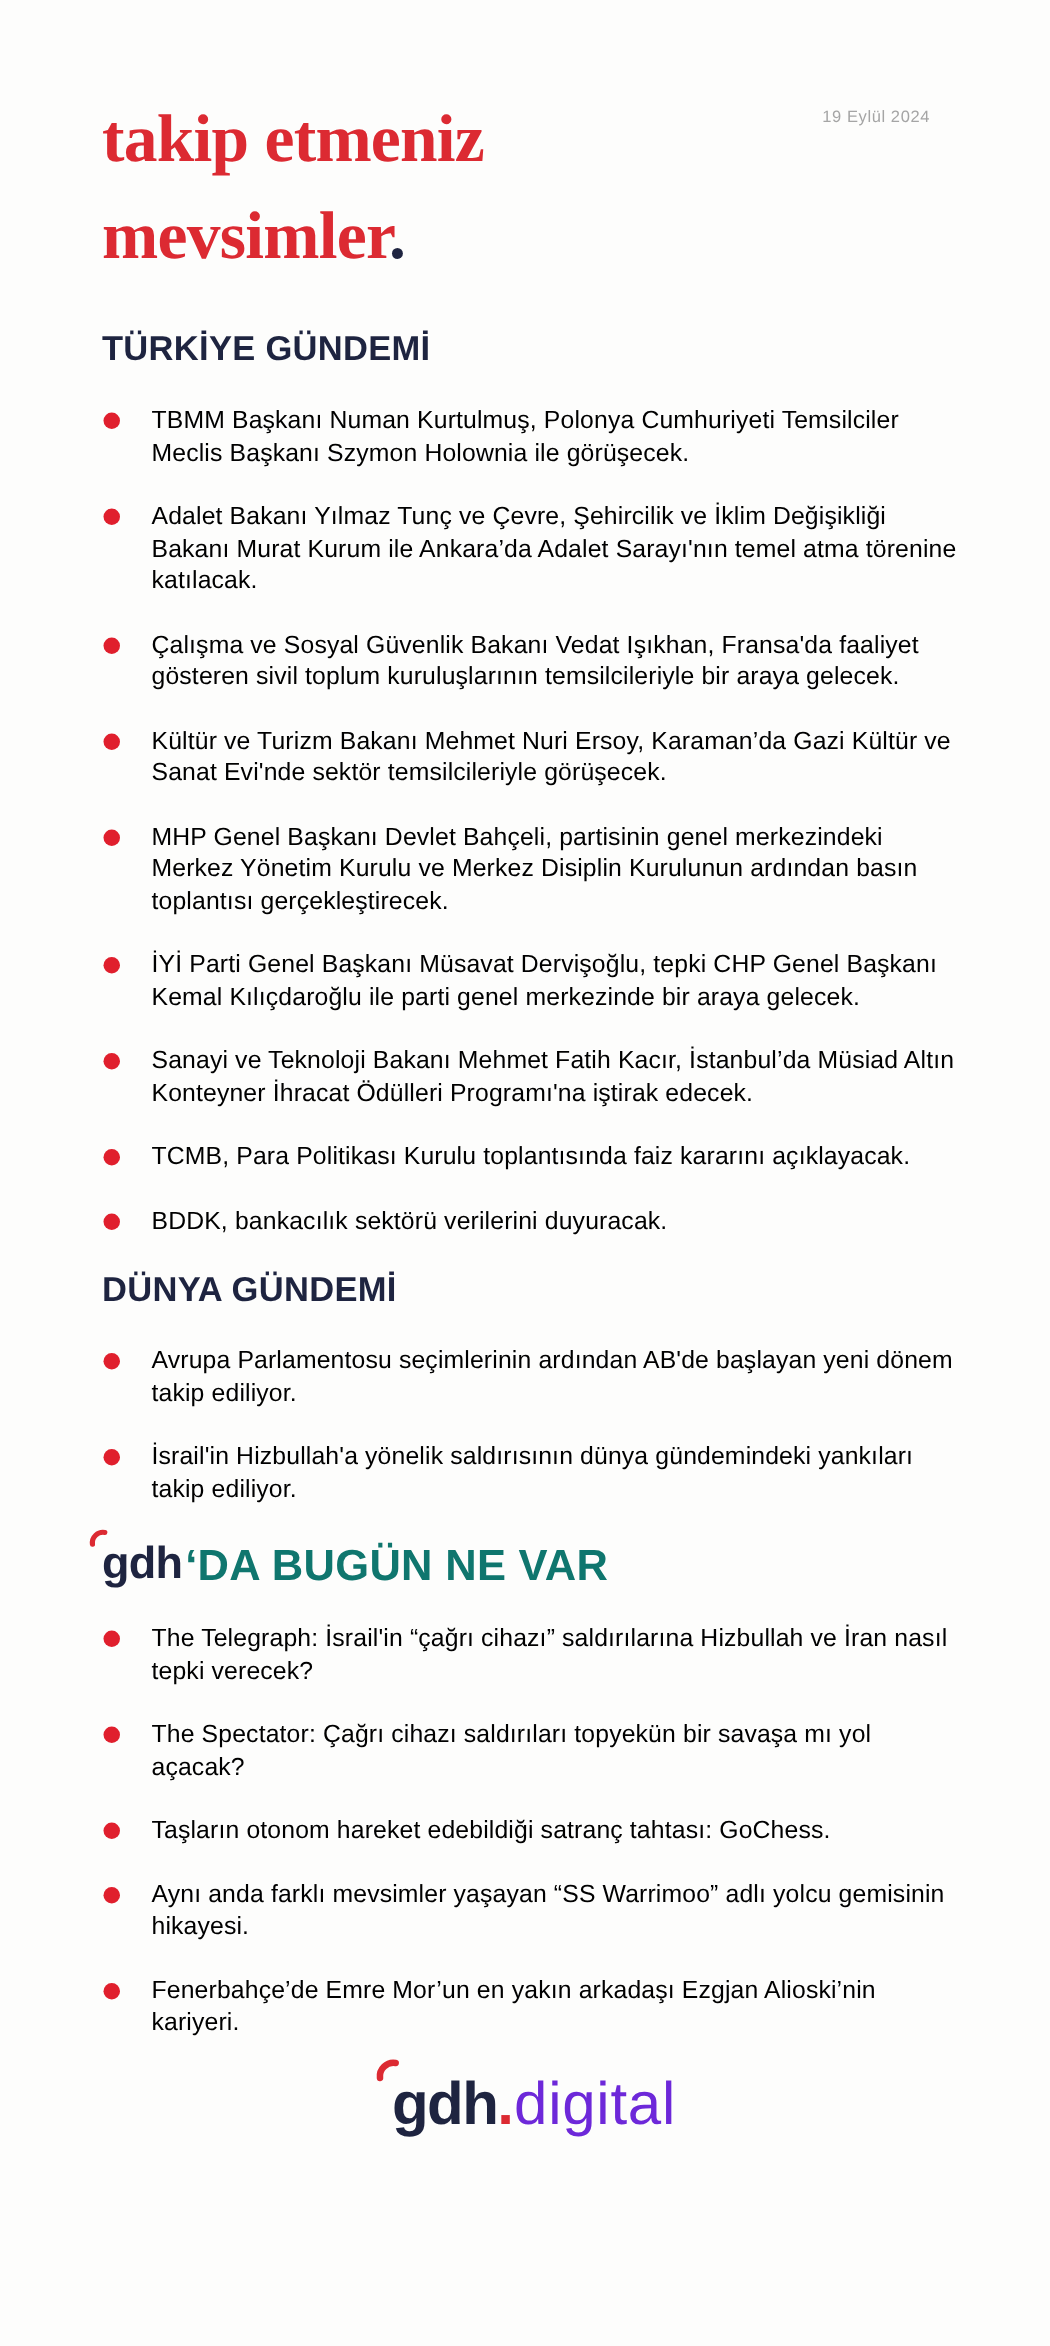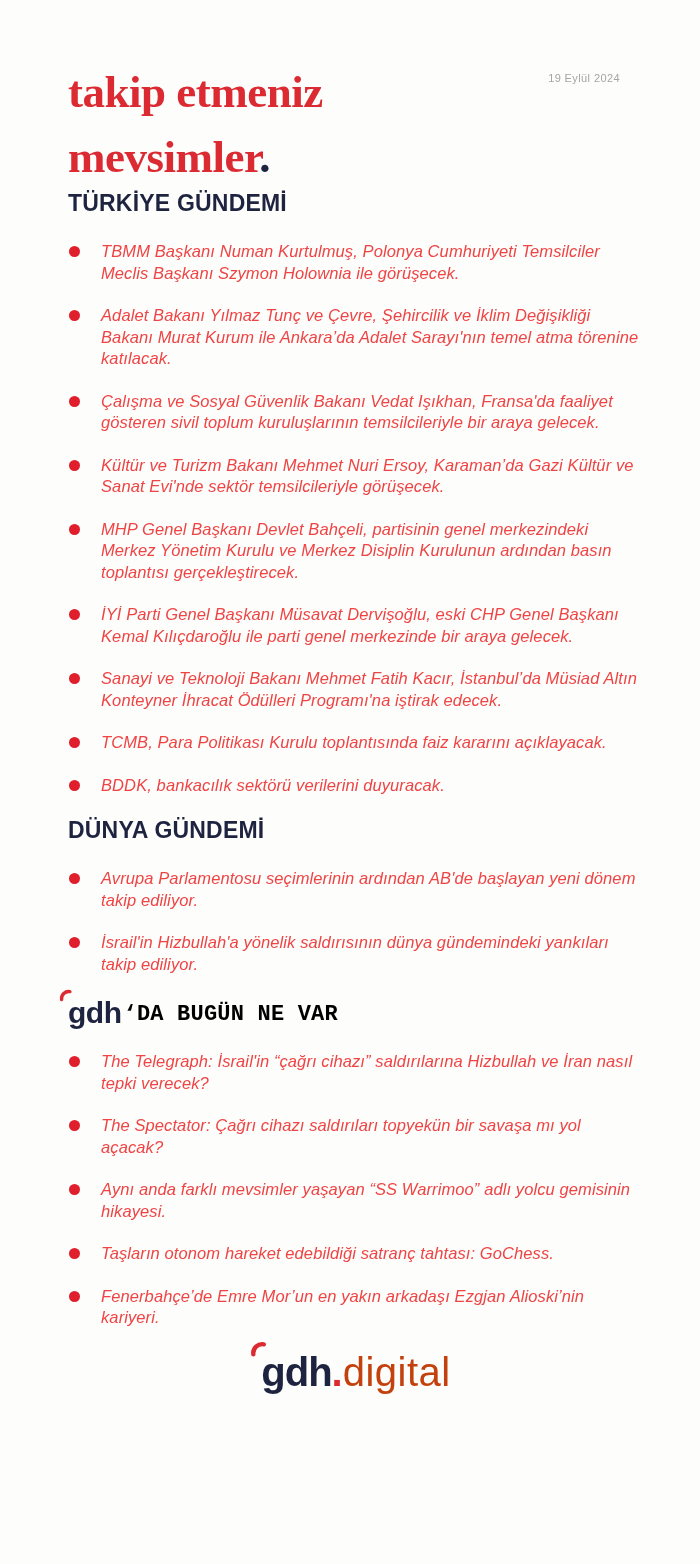--- a/index.html
+++ b/index.html
@@ -32,20 +32,21 @@
     color: #dc2a32;
     letter-spacing: -0.5px;
     margin-top: 4px;
     font-family: Liberation Serif, serif;
   }
   h1.title .period { color: #1e2440; }
   h2.section-heading {
     font-size: 23px;
     font-weight: 800;
     color: #1e2440;
+    margin-top: 29px;
     letter-spacing: 0.2px;
   }
   h2.section-heading.tight { margin-top: 8px; }
   h2.gdh-heading {
     display: flex;
     align-items: center;
     margin-top: 0;
   }
   .gdh-wordmark {
     position: relative;
@@ -54,43 +55,41 @@
     color: #1e2440;
     letter-spacing: -0.5px;
     display: inline-block;
   }
   .gdh-wordmark .swoosh {
     position: absolute;
     left: -9px;
     top: -7px;
   }
   .gdh-heading .heading-rest {
-    font-size: 22px;
+    font-size: 29px;
     font-weight: 800;
-    color: #000000;
+    color: #0f766e;
     letter-spacing: 0.2px;
     margin-left: 2px;
     padding-top: 3px;
-    font-family: Liberation Mono, monospace;
   }
   ul.agenda-list {
     list-style: none;
     margin-top: 24px;
   }
   ul.agenda-list.tight { margin-top: 21px; }
   li.item {
     position: relative;
     padding-left: 33px;
     margin-bottom: 21px;
     font-size: 16.5px;
     line-height: 21.5px;
-    color: #ef4444;
+    color: #000000;
     max-width: 578px;
     letter-spacing: 0.1px;
-    font-style: italic;
   }
   li.item .bullet {
     position: absolute;
     left: 1px;
     top: 5px;
     width: 11px;
     height: 11px;
     border-radius: 50%;
     background: #e01f2d;
   }
@@ -113,21 +112,21 @@
     top: -9px;
   }
   .footer-logo .logo-dot {
     font-size: 40px;
     font-weight: 800;
     color: #dc2a32;
   }
   .footer-logo .logo-suffix {
     font-size: 40px;
     font-weight: 300;
-    color: #c2410c;
+    color: #6d28d9;
     letter-spacing: 0.5px;
   }
 </style>
 </head>
 <body>
 
 <div class="page">
 
   <div class="date">19 Eylül 2024</div>
 
@@ -136,21 +135,21 @@
   </h1>
 
   <section>
     <h2 class="section-heading">TÜRKİYE GÜNDEMİ</h2>
     <ul class="agenda-list">
       <li class="item"><span class="bullet"></span><span>TBMM Başkanı Numan Kurtulmuş, Polonya Cumhuriyeti Temsilciler Meclis Başkanı Szymon Holownia ile görüşecek.</span></li>
       <li class="item"><span class="bullet"></span><span>Adalet Bakanı Yılmaz Tunç ve Çevre, Şehircilik ve İklim Değişikliği Bakanı Murat Kurum ile Ankara’da Adalet Sarayı'nın temel atma törenine katılacak.</span></li>
       <li class="item"><span class="bullet"></span><span>Çalışma ve Sosyal Güvenlik Bakanı Vedat Işıkhan, Fransa'da faaliyet gösteren sivil toplum kuruluşlarının temsilcileriyle bir araya gelecek.</span></li>
       <li class="item"><span class="bullet"></span><span>Kültür ve Turizm Bakanı Mehmet Nuri Ersoy, Karaman’da Gazi Kültür ve Sanat Evi'nde sektör temsilcileriyle görüşecek.</span></li>
       <li class="item"><span class="bullet"></span><span>MHP Genel Başkanı Devlet Bahçeli, partisinin genel merkezindeki Merkez Yönetim Kurulu ve Merkez Disiplin Kurulunun ardından basın toplantısı gerçekleştirecek.</span></li>
-      <li class="item"><span class="bullet"></span><span>İYİ Parti Genel Başkanı Müsavat Dervişoğlu, eski CHP Genel Başkanı Kemal Kılıçdaroğlu ile parti genel merkezinde bir araya gelecek.</span></li>
+      <li class="item"><span class="bullet"></span><span>İYİ Parti Genel Başkanı Müsavat Dervişoğlu, tepki CHP Genel Başkanı Kemal Kılıçdaroğlu ile parti genel merkezinde bir araya gelecek.</span></li>
       <li class="item"><span class="bullet"></span><span>Sanayi ve Teknoloji Bakanı Mehmet Fatih Kacır, İstanbul’da Müsiad Altın Konteyner İhracat Ödülleri Programı'na iştirak edecek.</span></li>
       <li class="item"><span class="bullet"></span><span>TCMB, Para Politikası Kurulu toplantısında faiz kararını açıklayacak.</span></li>
       <li class="item"><span class="bullet"></span><span>BDDK, bankacılık sektörü verilerini duyuracak.</span></li>
     </ul>
   </section>
 
   <section>
     <h2 class="section-heading tight">DÜNYA GÜNDEMİ</h2>
     <ul class="agenda-list">
       <li class="item"><span class="bullet"></span><span>Avrupa Parlamentosu seçimlerinin ardından AB'de başlayan yeni dönem takip ediliyor.</span></li>
@@ -164,22 +163,22 @@
         <svg class="swoosh" width="15" height="15" viewBox="0 0 20 20">
           <path d="M3.5 14 A 9.5 9.5 0 0 1 14.5 3.5" fill="none" stroke="#dc2a32" stroke-width="4.6" stroke-linecap="round"></path>
         </svg>
         <span>gdh</span>
       </span>
       <span class="heading-rest">‘DA BUGÜN NE VAR</span>
     </h2>
     <ul class="agenda-list tight">
       <li class="item"><span class="bullet"></span><span>The Telegraph: İsrail'in “çağrı cihazı” saldırılarına Hizbullah ve İran nasıl tepki verecek?</span></li>
       <li class="item"><span class="bullet"></span><span>The Spectator: Çağrı cihazı saldırıları topyekün bir savaşa mı yol açacak?</span></li>
+      <li class="item"><span class="bullet"></span><span>Taşların otonom hareket edebildiği satranç tahtası: GoChess.</span></li>
       <li class="item"><span class="bullet"></span><span>Aynı anda farklı mevsimler yaşayan “SS Warrimoo” adlı yolcu gemisinin hikayesi.</span></li>
-      <li class="item"><span class="bullet"></span><span>Taşların otonom hareket edebildiği satranç tahtası: GoChess.</span></li>
       <li class="item"><span class="bullet"></span><span>Fenerbahçe’de Emre Mor’un en yakın arkadaşı Ezgjan Alioski’nin kariyeri.</span></li>
     </ul>
   </section>
 
   <div class="footer-logo">
     <span class="logo-main">
       <svg class="swoosh" width="19" height="19" viewBox="0 0 20 20">
         <path d="M3.5 14 A 9.5 9.5 0 0 1 14.5 3.5" fill="none" stroke="#dc2a32" stroke-width="4.6" stroke-linecap="round"></path>
       </svg>
       <span>gdh</span>

